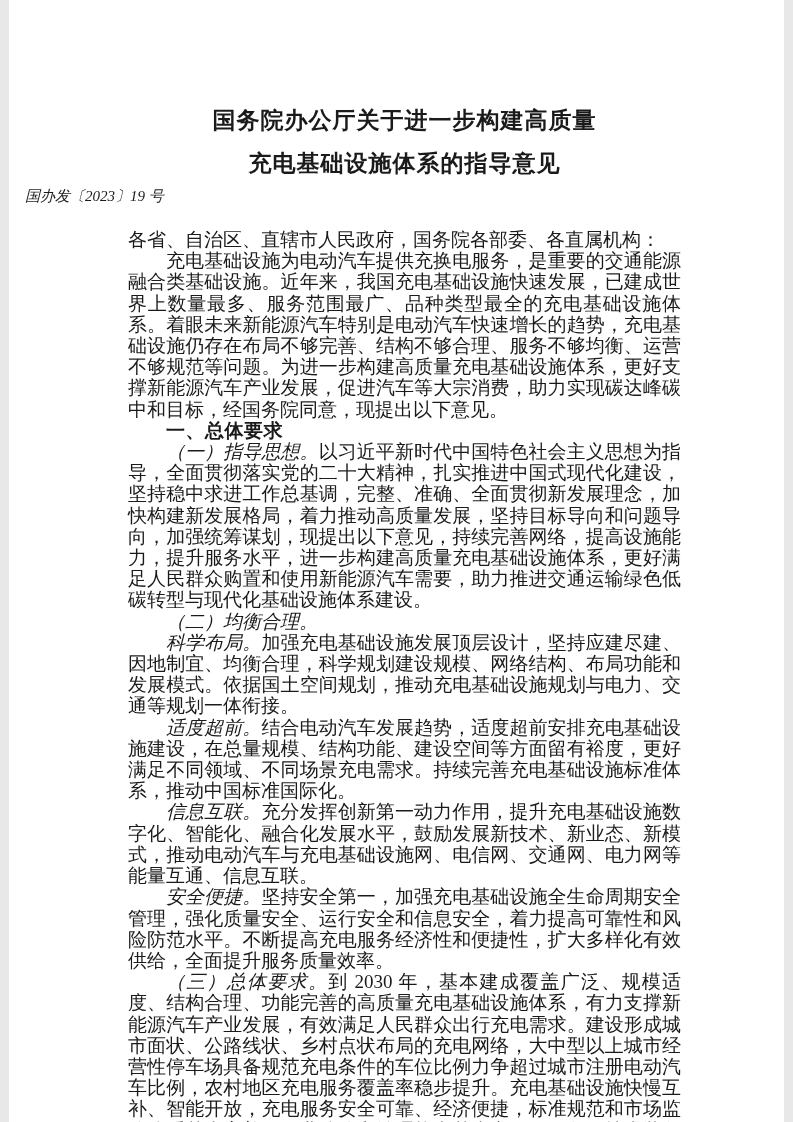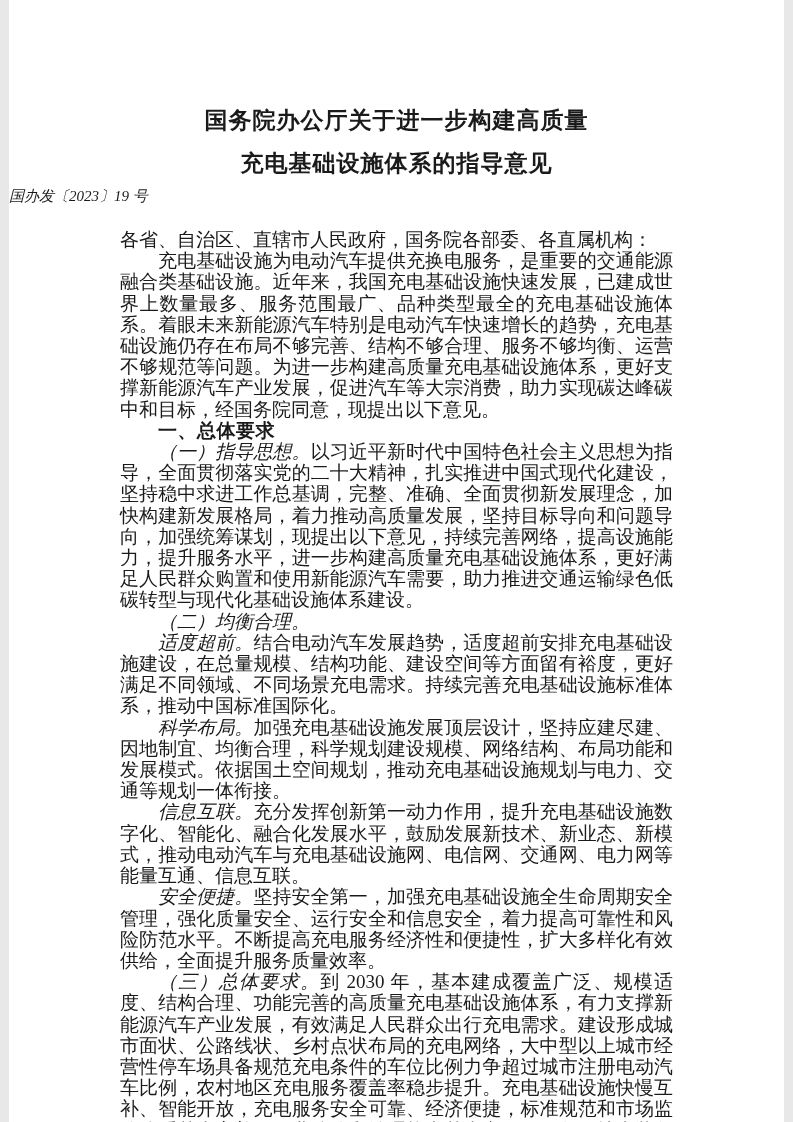--- a/index.html
+++ b/index.html
@@ -6,20 +6,21 @@
   .page {
     position: relative;
     width: 775px;
     height: 1122px;
     margin: 0 auto;
     background: #ffffff;
     color: #1a1a1a;
     font-family: "Liberation Serif", "DejaVu Serif", serif;
     overflow: hidden;
     box-sizing: border-box;
+    padding-left: 16px;
   }
   .title-block {
     padding-top: 99px;
     text-align: center;
     font-weight: 700;
     font-size: 23px;
     line-height: 43px;
     letter-spacing: 1px;
   }
   .doc-number {
@@ -63,23 +64,23 @@
     <p class="salutation">各省、自治区、直辖市人民政府，国务院各部委、各直属机构：</p>
 
     <p>充电基础设施为电动汽车提供充换电服务，是重要的交通能源融合类基础设施。近年来，我国充电基础设施快速发展，已建成世界上数量最多、服务范围最广、品种类型最全的充电基础设施体系。着眼未来新能源汽车特别是电动汽车快速增长的趋势，充电基础设施仍存在布局不够完善、结构不够合理、服务不够均衡、运营不够规范等问题。为进一步构建高质量充电基础设施体系，更好支撑新能源汽车产业发展，促进汽车等大宗消费，助力实现碳达峰碳中和目标，经国务院同意，现提出以下意见。</p>
 
     <p class="heading">一、总体要求</p>
 
     <p><span class="kai">（一）指导思想。</span><span>以习近平新时代中国特色社会主义思想为指导，全面贯彻落实党的二十大精神，扎实推进中国式现代化建设，坚持稳中求进工作总基调，完整、准确、全面贯彻新发展理念，加快构建新发展格局，着力推动高质量发展，坚持目标导向和问题导向，加强统筹谋划，现提出以下意见，持续完善网络，提高设施能力，提升服务水平，进一步构建高质量充电基础设施体系，更好满足人民群众购置和使用新能源汽车需要，助力推进交通运输绿色低碳转型与现代化基础设施体系建设。</span></p>
 
     <p><span class="kai">（二）均衡合理。</span></p>
 
+    <p><span class="kai">科学布局。</span><span>加强充电基础设施发展顶层设计，坚持应建尽建、因地制宜、均衡合理，科学规划建设规模、网络结构、布局功能和发展模式。依据国土空间规划，推动充电基础设施规划与电力、交通等规划一体衔接。</span></p>
+
     <p><span class="kai">适度超前。</span><span>结合电动汽车发展趋势，适度超前安排充电基础设施建设，在总量规模、结构功能、建设空间等方面留有裕度，更好满足不同领域、不同场景充电需求。持续完善充电基础设施标准体系，推动中国标准国际化。</span></p>
-
-    <p><span class="kai">科学布局。</span><span>加强充电基础设施发展顶层设计，坚持应建尽建、因地制宜、均衡合理，科学规划建设规模、网络结构、布局功能和发展模式。依据国土空间规划，推动充电基础设施规划与电力、交通等规划一体衔接。</span></p>
 
     <p><span class="kai">信息互联。</span><span>充分发挥创新第一动力作用，提升充电基础设施数字化、智能化、融合化发展水平，鼓励发展新技术、新业态、新模式，推动电动汽车与充电基础设施网、电信网、交通网、电力网等能量互通、信息互联。</span></p>
 
     <p><span class="kai">安全便捷。</span><span>坚持安全第一，加强充电基础设施全生命周期安全管理，强化质量安全、运行安全和信息安全，着力提高可靠性和风险防范水平。不断提高充电服务经济性和便捷性，扩大多样化有效供给，全面提升服务质量效率。</span></p>
 
     <p><span class="kai">（三）总体要求。</span><span>到 2030 年，基本建成覆盖广泛、规模适度、结构合理、功能完善的高质量充电基础设施体系，有力支撑新能源汽车产业发展，有效满足人民群众出行充电需求。建设形成城市面状、公路线状、乡村点状布局的充电网络，大中型以上城市经营性停车场具备规范充电条件的车位比例力争超过城市注册电动汽车比例，农村地区充电服务覆盖率稳步提升。充电基础设施快慢互补、智能开放，充电服务安全可靠、经济便捷，标准规范和市场监管体系基本完善，行业监管和治理能力基本实现现代化，技术装备和科技创新达到世界先进水平。</span></p>
 
     <p class="heading">二、优化完善网络布局</p>
 
   </div>

